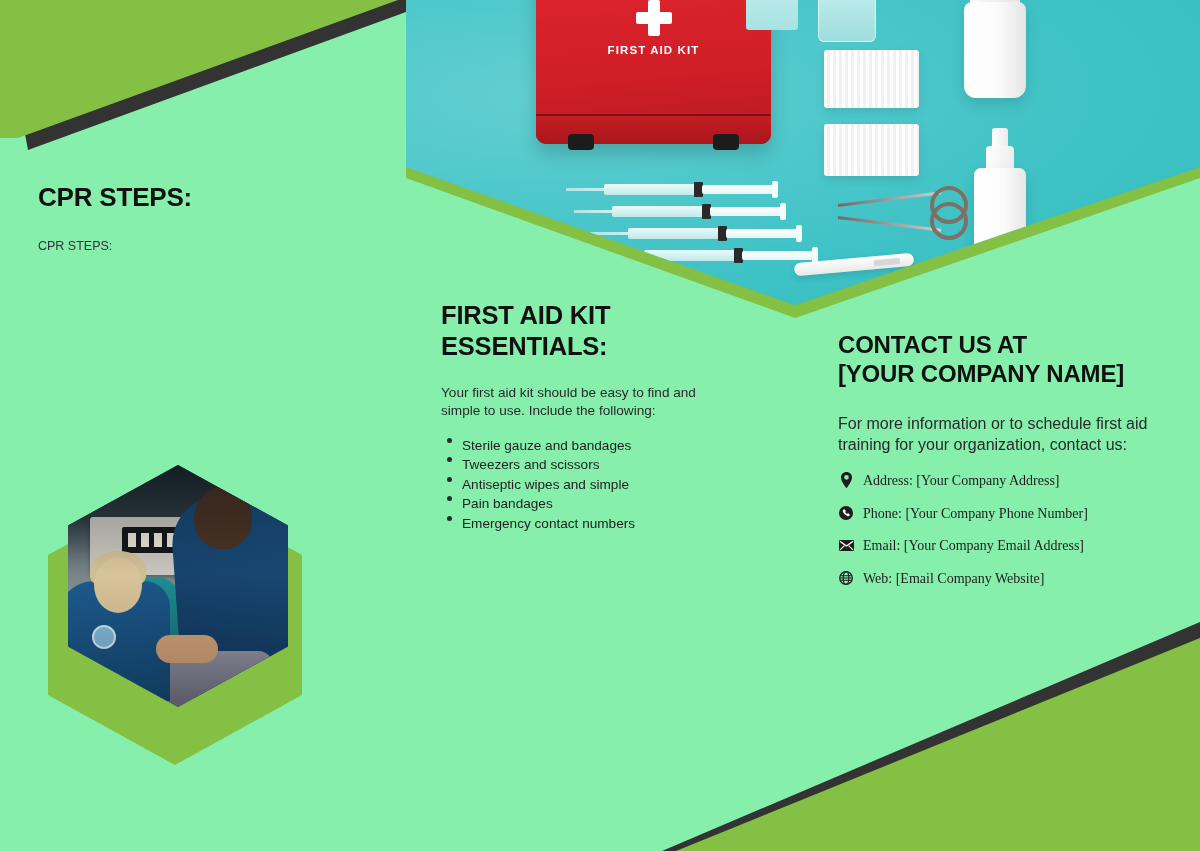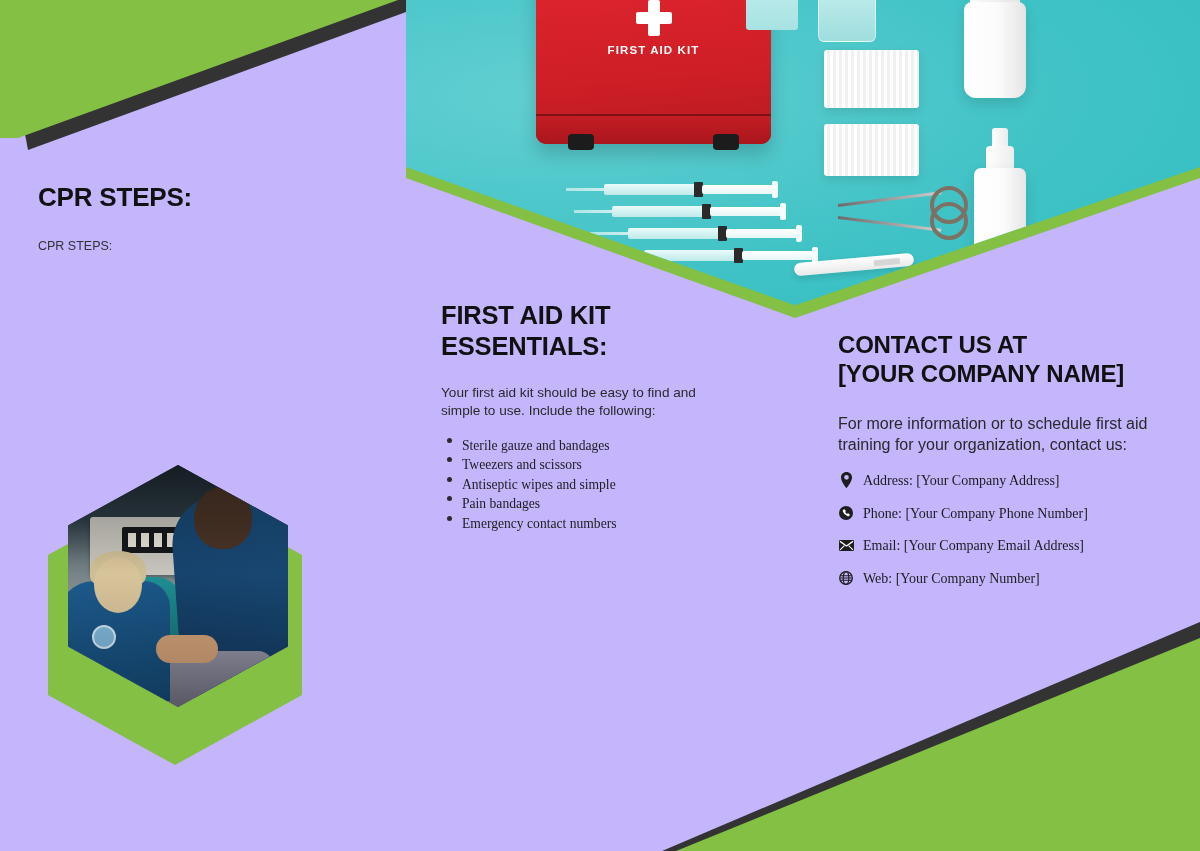--- a/index.html
+++ b/index.html
@@ -1,21 +1,21 @@
 <!DOCTYPE html>
 <html><head>
 <meta charset="utf-8">
 <style>
   html,body{margin:0;padding:0;}
   body{
     width:1200px;height:851px;background:#ffffff;
     font-family:"Liberation Sans", sans-serif;
     overflow:hidden;
   }
-  .page{position:relative;width:1200px;height:851px;background:#c4b5fd;overflow:hidden;}
+  .page{position:relative;width:1200px;height:851px;background:#86efac;overflow:hidden;}
 
   
   .svg-layer{position:absolute;inset:0;width:1200px;height:851px;}
   .photo-top-green{
     position:absolute;left:406px;top:0;width:794px;height:318px;
     background:#83C044;
     clip-path:polygon(0 0, 100% 0, 100% 56%, 49% 100%, 0 56%);
   }
   .photo-top-inner{
     position:absolute;left:406px;top:0;width:794px;height:318px;
@@ -153,21 +153,21 @@
     font-size:13.6px;color:#2a2a2a;line-height:1.30;margin:0;
   }
 
   .cpr-block{left:38px;top:182px;width:340px;}
   .cpr-block h1{font-size:26px;}
   .cpr-sub{margin-top:24px;font-size:12.5px;color:#333;}
 
   .kit-block{left:441px;top:300px;width:270px;}
   .kit-block h1{font-size:25.5px;}
   .kit-block .intro{margin-top:22px;}
-  ul.kit-list{margin:16px 0 0 0;padding:0;list-style:none;font-family:Liberation Serif, serif;}
+  ul.kit-list{margin:16px 0 0 0;padding:0;list-style:none;}
   ul.kit-list li{
     position:relative;padding-left:21px;font-size:13.6px;color:#222;line-height:1.44;
   }
   ul.kit-list li:before{
     content:"";position:absolute;left:6px;top:2px;width:5px;height:5px;border-radius:50%;background:#2a2a2a;
   }
 
   .contact-block{left:838px;top:330px;width:330px;}
   .contact-block h1{font-size:24px;}
   .contact-block .intro{margin-top:24px;font-size:16px;line-height:1.32;}
@@ -331,19 +331,19 @@
       </li>
 
       <li>
         <span class="ic">
           <svg width="14" height="14" viewBox="0 0 14 14">
               <circle cx="7" cy="7" r="6.3" fill="none" stroke="#1d1d1d" stroke-width="1.2"></circle>
               <ellipse cx="7" cy="7" rx="2.8" ry="6.3" fill="none" stroke="#1d1d1d" stroke-width="1.1"></ellipse>
               <path d="M.9 4.8h12.2M.9 9.2h12.2M.7 7h12.6" stroke="#1d1d1d" stroke-width="1.1"></path>
             </svg>
         </span>
-        <span>Web: [Your Company Number]</span>
+        <span>Web: [Email Company Website]</span>
       </li>
 
     </ul>
   </div>
 
 </div>
 
 </body></html>

